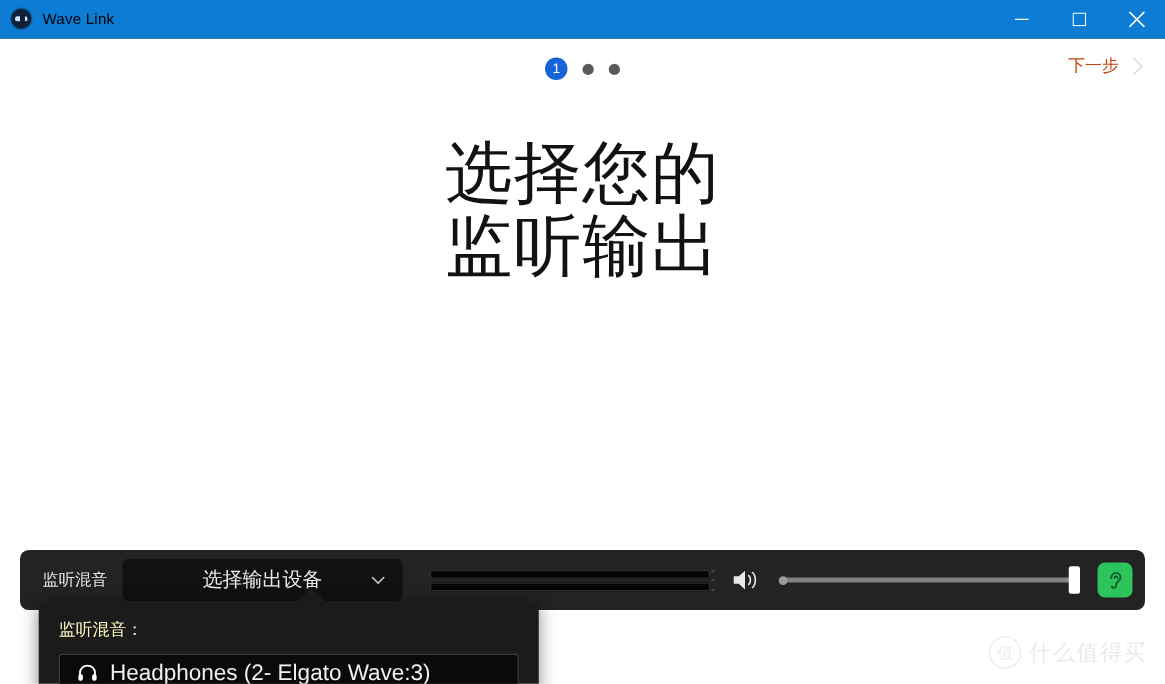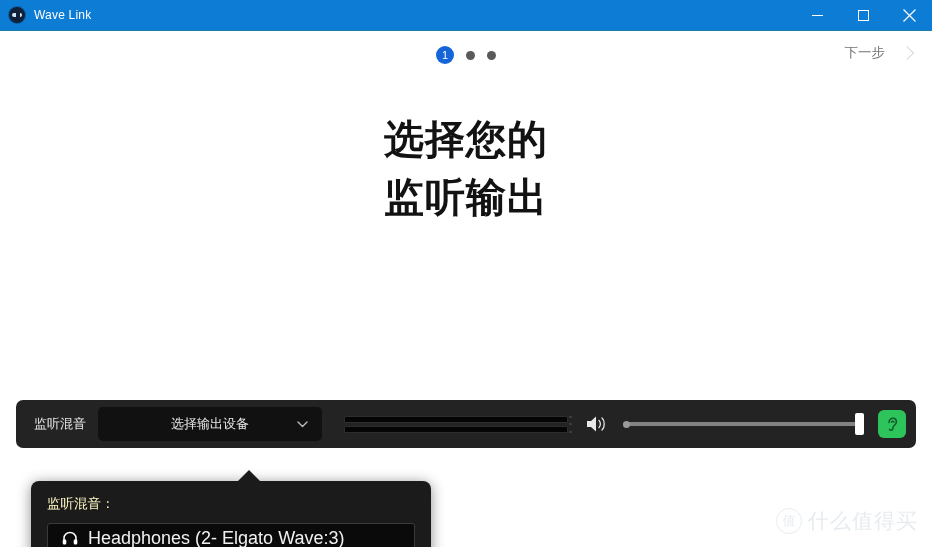--- a/index.html
+++ b/index.html
@@ -61,21 +61,21 @@
   .app-icon::after {
     content: "";
     position: absolute;
     left: 6.5px; top: 4.5px;
     width: 4px; height: 7px;
     background: #10203a;
     border-radius: 1px;
   }
   .app-title {
     font-size: 12px;
-    color: #ffffff;
+    color: #000000;
     letter-spacing: 0.2px;
     white-space: nowrap;
   }
   .win-controls {
     display: flex;
     height: 30px;
     flex: 0 0 auto;
   }
   .win-btn {
     width: 46px;
@@ -119,22 +119,22 @@
     align-items: center;
     justify-content: center;
     line-height: 1;
   }
   .next-btn {
     position: absolute;
     right: 20px;
     top: 14px;
     display: flex;
     align-items: center;
-    gap: 17px;
-    color: #737373;
+    gap: 7px;
+    color: #c2410c;
     font-size: 13.5px;
     user-select: none;
   }
   .next-chevron {
     display: block;
     width: 9px;
     height: 9px;
     border-top: 1.6px solid #d8d8d8;
     border-right: 1.6px solid #d8d8d8;
     transform: rotate(45deg);
@@ -144,39 +144,39 @@
   
   .content {
     position: absolute;
     left: 0;
     top: 110px;
     width: 932px;
     text-align: center;
   }
   .headline {
     font-family: "DejaVu Serif", "Liberation Serif", serif;
-    font-size: 40px;
+    font-size: 54px;
     line-height: 58px;
     color: #121212;
-    font-weight: 700;
+    font-weight: 400;
     letter-spacing: 1px;
   }
   .headline .line { display: block; }
   .subtitle {
     margin-top: 26px;
     font-size: 15px;
     color: #1d1d1d;
     letter-spacing: 0.3px;
   }
 
   
   .control-bar {
     position: absolute;
     left: 16px;
-    top: 400px;
+    top: 440px;
     width: 900px;
     height: 48px;
     background: #232323;
     border-radius: 7px;
     display: flex;
     align-items: center;
     padding: 0 10px;
     box-sizing: border-box;
   }
   .mix-label {
@@ -192,21 +192,21 @@
     height: 34px;
     background: #111111;
     border-radius: 5px;
     display: flex;
     align-items: center;
     justify-content: center;
     flex: 0 0 auto;
   }
   .device-select-text {
     color: #e8e8e8;
-    font-size: 13px;
+    font-size: 16px;
     white-space: nowrap;
   }
   .device-chevron {
     position: absolute;
     right: 10px;
     top: 50%;
     transform: translateY(-50%);
     width: 20px;
     height: 20px;
     border-radius: 50%;
@@ -369,21 +369,21 @@
     border-radius: 50%;
     border: 1.6px solid #c9d4dd;
     color: #c9d4dd;
     font-size: 13px;
     display: flex;
     align-items: center;
     justify-content: center;
   }
   .wm-text {
     color: #c9d4dd;
-    font-size: 21px;
+    font-size: 18px;
     letter-spacing: 1px;
   }
 </style>
 </head>
 <body>
 
 <div class="app-window">
 
   <div class="titlebar">
     <div class="titlebar-left">

